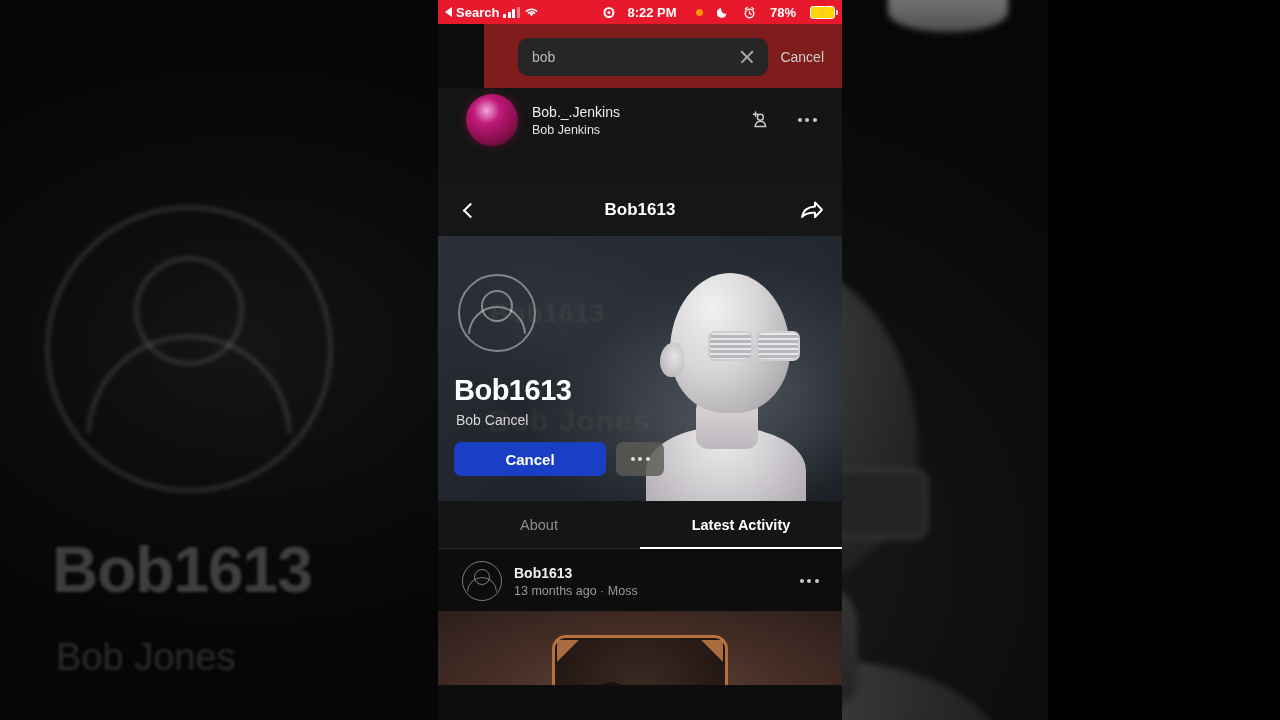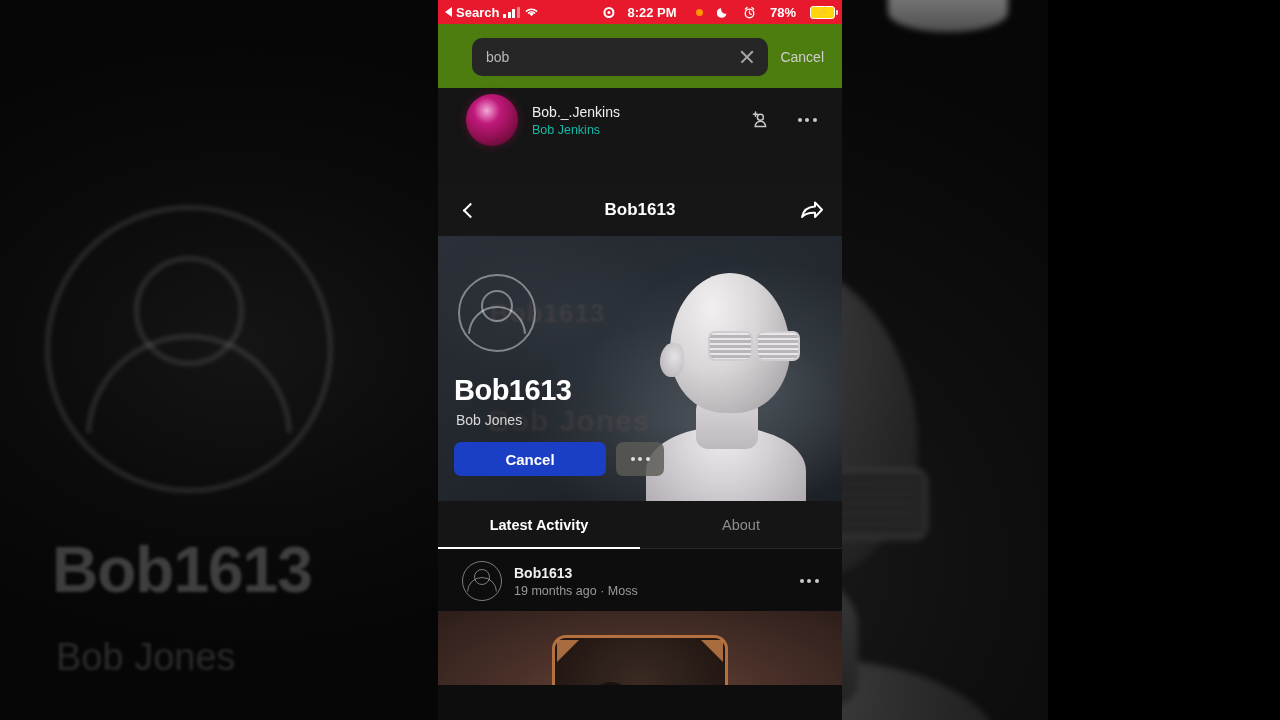--- a/index.html
+++ b/index.html
@@ -98,21 +98,21 @@
   .rec-dot::after { content:""; position:absolute; inset:2px; background:#fff; border-radius:50%; }
   .orange-dot { width:7px; height:7px; border-radius:50%; background:#ff9500; }
   .battery {
     width:25px; height:13px; border:1.5px solid #fff; border-radius:3px; position:relative;
     background:#ffd60a; display:flex; align-items:center; justify-content:center;
   }
   .battery::after { content:""; position:absolute; right:-4px; top:3.5px; width:2px; height:5px; background:rgba(255,255,255,.8); border-radius:0 1px 1px 0; }
   .bolt { font-size:10px; color:#111; line-height:1; }
 
   
-  .searchrow { display:flex; align-items:center; gap:12px; padding:14px 18px 12px 34px; background:#4d7c0f; }
+  .searchrow { display:flex; align-items:center; gap:12px; padding:14px 18px 12px 34px; background:#7f1d1d;margin-left:46px; }
   .searchbox {
     flex:1; height:38px; background:#262626; border-radius:10px;
     display:flex; align-items:center; padding:0 12px 0 14px; gap:8px;
   }
   .searchbox .val { flex:1; font-size:14px; color:#b9b9b9; }
   .clear-x { width:18px; height:18px; position:relative; opacity:.8; }
   .clear-x::before, .clear-x::after {
     content:""; position:absolute; left:1px; top:8px; width:16px; height:1.6px; background:#c9c9c9;
   }
   .clear-x::before { transform:rotate(45deg); } .clear-x::after { transform:rotate(-45deg); }
@@ -121,21 +121,21 @@
   
   .results { background:#151515; padding:0 0 10px 0; }
   .res-row { display:flex; align-items:center; padding:6px 18px 6px 28px; gap:14px; }
   .res-av {
     width:52px; height:52px; border-radius:50%;
     background:radial-gradient(circle at 40% 32%, #f2a8d8 0%, #c0197a 28%, #8c0f4e 62%, #3d0722 100%);
     box-shadow:0 0 10px rgba(180,20,90,.35);
   }
   .res-txt { flex:1; min-width:0; }
   .res-name { font-size:14px; font-weight:normal; color:#efefef; }
-  .res-sub { font-size:12.5px; color:#14b8a6; margin-top:3px; }
+  .res-sub { font-size:12.5px; color:#e5e5e5; margin-top:3px; }
   .icon-btn { width:34px; height:34px; display:flex; align-items:center; justify-content:center; }
   .dots { display:flex; gap:3.5px; }
   .dots i { width:4px; height:4px; border-radius:50%; background:#c9c9c9; display:block; }
   .faint-row { height:22px; opacity:.25; padding-left:100px; color:#555; font-size:12px; }
 
   
   .navbar {
     position:relative; height:52px; background:#161616;
     display:flex; align-items:center; justify-content:center; padding:0 18px;
   }
@@ -374,44 +374,44 @@
         <div class="bust-head"></div>
         <div class="bust-ear"></div>
         <div class="bust-glasses">
           <div class="bust-lens"></div>
             <div class="bust-lens"></div>
         </div>
       </div>
 
       <div class="hero-av"></div>
       <div class="hero-name">Bob1613</div>
-      <div class="hero-sub">Bob Jones</div>
+      <div class="hero-sub">Bob Cancel</div>
       <div class="hero-actions">
         <button class="btn-primary">Cancel</button>
         <button class="btn-more">
           <span class="dots">
               <i></i>
               <i></i>
               <i></i>
             </span>
         </button>
       </div>
     </div>
 
     <div class="tabs">
+      <div class="tab inactive">About</div>
       <div class="tab active">Latest Activity</div>
-      <div class="tab inactive">About</div>
     </div>
 
     <div class="activity">
       <div class="act-head">
         <div class="act-av"></div>
         <div class="act-txt">
           <div class="act-name">Bob1613</div>
-          <div class="act-meta">19 months ago · Moss</div>
+          <div class="act-meta">13 months ago · Moss</div>
         </div>
         <div class="icon-btn">
           <span class="dots">
               <i></i>
               <i></i>
               <i></i>
             </span>
         </div>
       </div>
       <div class="post-img">

